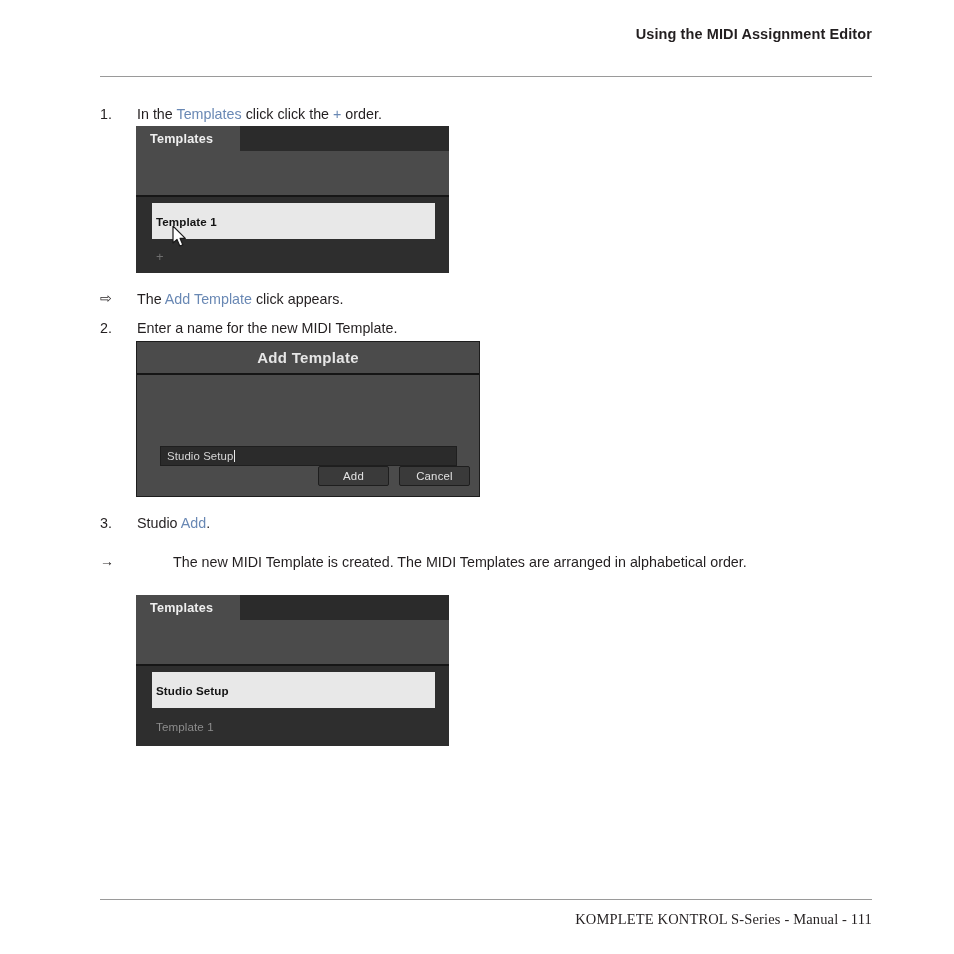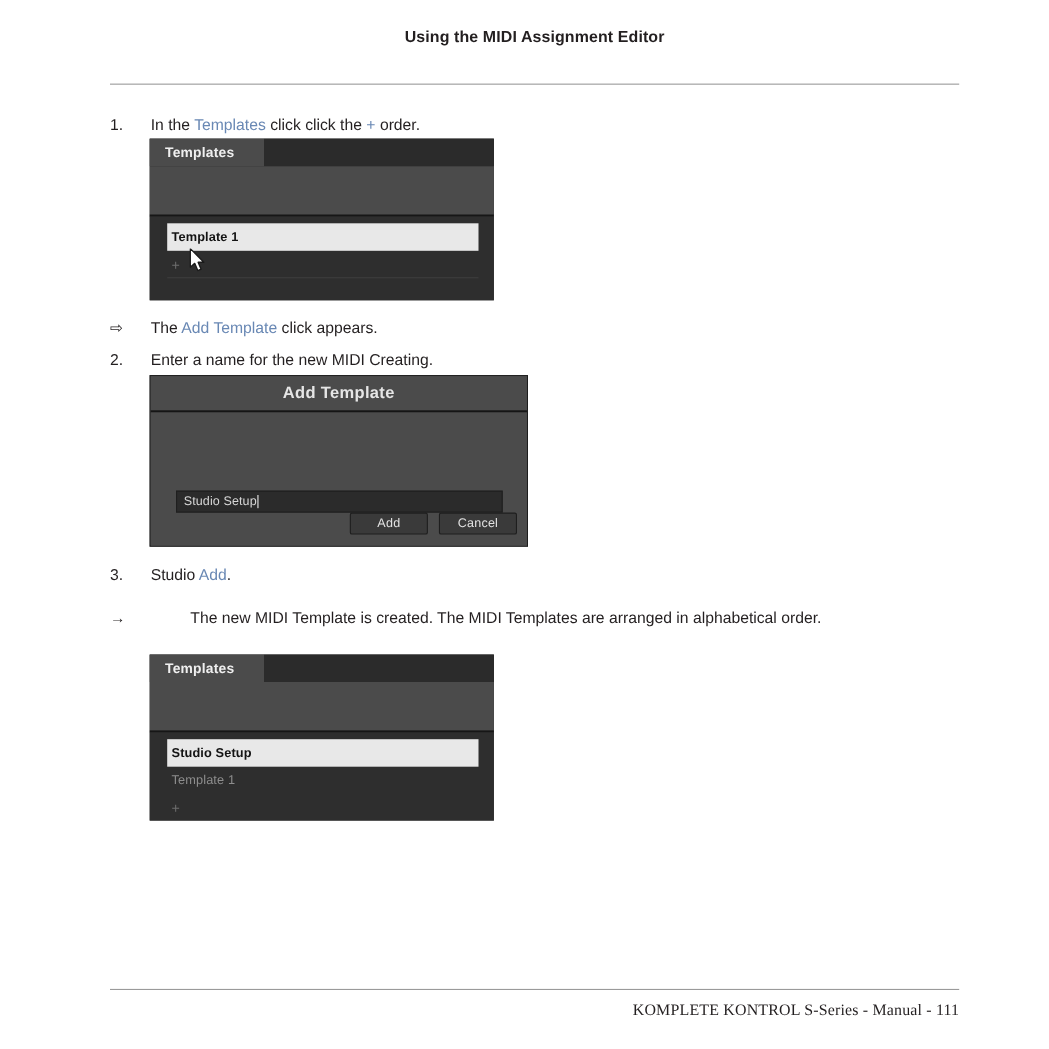--- a/index.html
+++ b/index.html
@@ -16,21 +16,21 @@
     overflow: hidden;
     -webkit-font-smoothing: antialiased;
   }
 
   
   .page-header {
     position: absolute;
     left: 100px;
     top: 26px;
     width: 772px;
-    text-align: center;
+    text-align: right;
   }
   .header-title {
     font-size: 14.5px;
     font-weight: bold;
     color: #231f20;
     letter-spacing: 0.1px;
     line-height: 1.2;
   }
   .header-subtitle {
     font-size: 12.5px;
@@ -128,21 +128,21 @@
   .ni-toolarea {
     height: 44px;
     background: #4b4b4b;
     border-bottom: 2px solid #161616;
   }
   .ni-list {
     background: #2e2e2e;
     padding-top: 6px;
   }
   .ni-row {
-    height: 25px;
+    height: 36px;
     margin: 0 14px 0 16px;
     display: flex;
     align-items: center;
     font-size: 11.6px;
     border-bottom: 1px solid #3b3b3b;
     box-sizing: border-box;
   }
   .ni-row.selected {
     background: #e8e8e8;
     color: #141414;
@@ -282,21 +282,21 @@
   <polygon points="1,0 1,17 5,13.4 7.8,20 10.8,18.7 8.1,12.4 13.3,12.4" fill="#ffffff" stroke="#1a1a1a" stroke-width="1.2" stroke-linejoin="round"></polygon>
 </svg>
 
 <div class="step step-res1">
   <div class="step-marker arrow-marker">⇨</div>
   <div class="step-body"><span>The </span><span class="lnk">Add Template</span><span> click appears.</span></div>
 </div>
 
 <div class="step step2">
   <div class="step-marker">2.</div>
-  <div class="step-body">Enter a name for the new MIDI Creating.</div>
+  <div class="step-body">Enter a name for the new MIDI Template.</div>
 </div>
 
 <div class="ni-dialog">
   <div class="dlg-titlebar">Add Template</div>
   <div class="dlg-body">
     <div class="dlg-input">
         <span>Studio Setup</span>
         <span class="caret"></span>
       </div>
     <div class="dlg-buttons">

